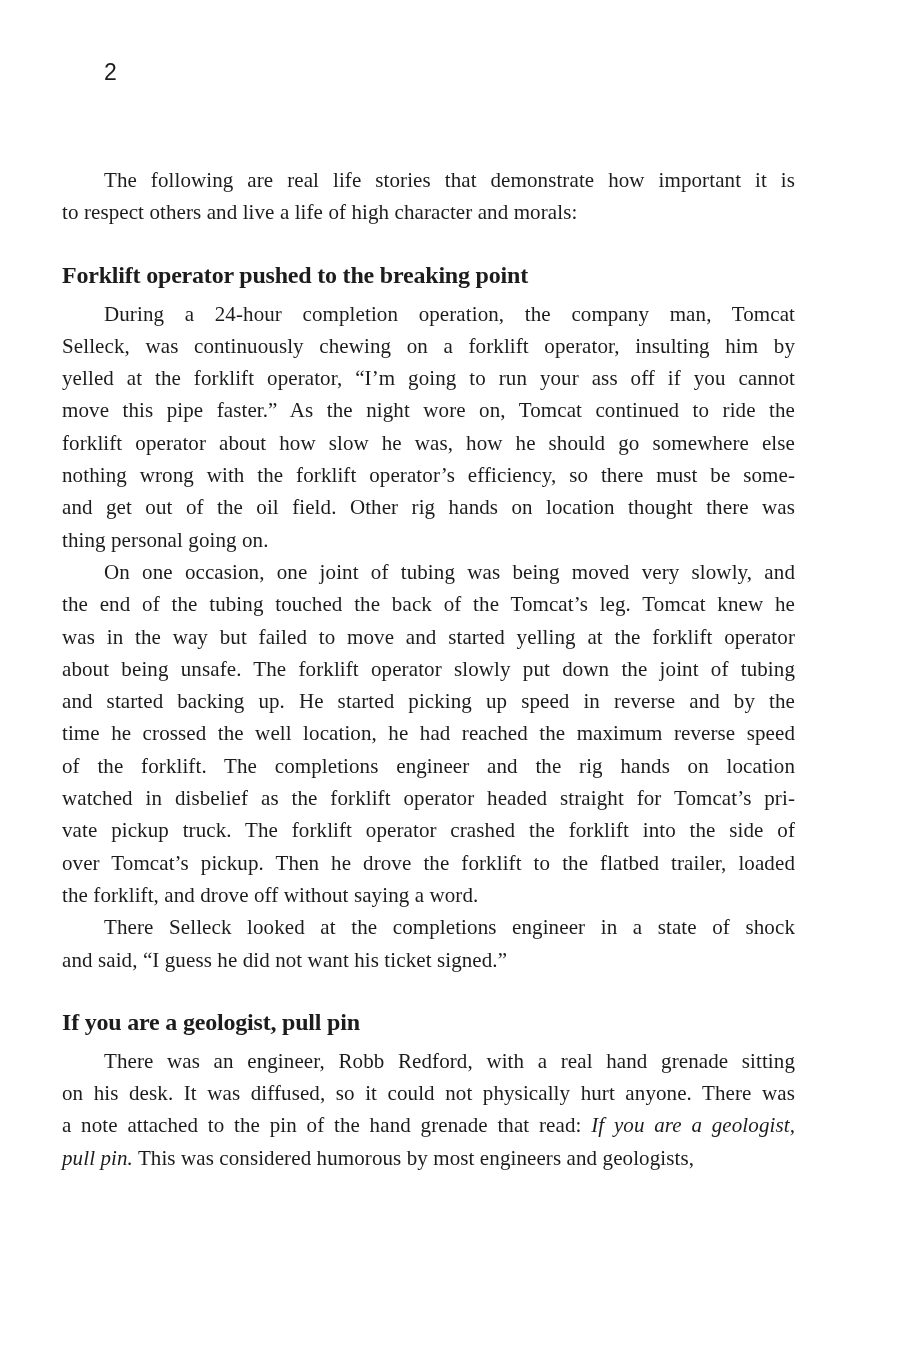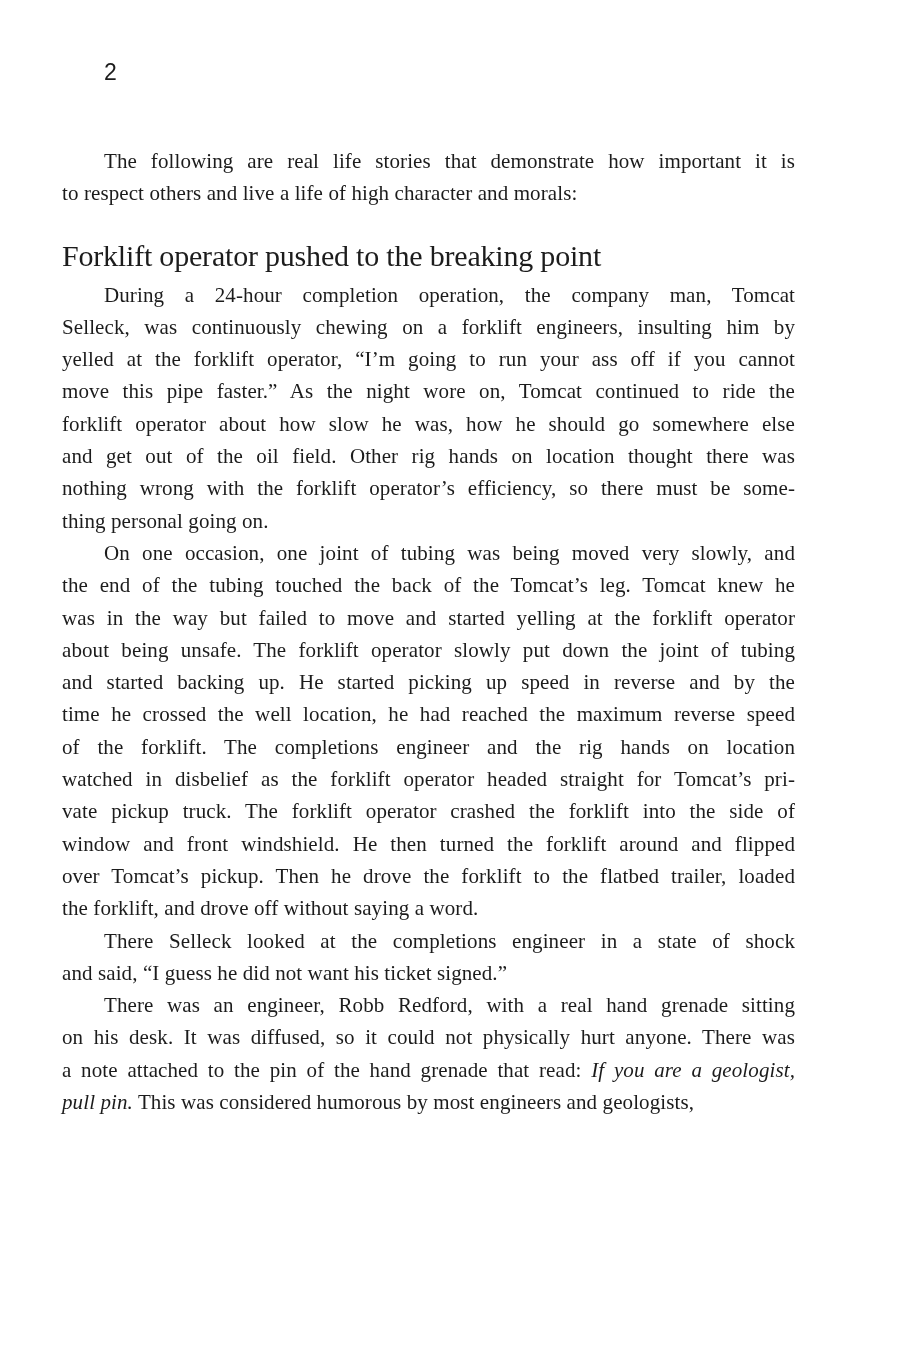--- a/index.html
+++ b/index.html
@@ -22,26 +22,26 @@
     position: absolute;
     left: 104px;
     top: 58px;
     font-family: "Liberation Sans", sans-serif;
     font-size: 23px;
     line-height: 28px;
   }
   .content {
     position: absolute;
     left: 62px;
-    top: 145px;
+    top: 164px;
     width: 733px;
   }
   .heading {
-    font-size: 30px;
-    font-weight: normal;
+    font-size: 24px;
+    font-weight: bold;
     line-height: 36px;
     margin: 28px 0 5px 0;
     letter-spacing: -0.2px;
   }
   .paragraph {
     margin: 0;
   }
   .line {
     font-size: 21px;
     line-height: 32.3px;
@@ -65,46 +65,46 @@
 <div class="page">
   <div class="page-number">2</div>
   <div class="content">
       <div class="paragraph">
         <div class="line first">The following are real life stories that demonstrate how important it is</div>
         <div class="line last">to respect others and live a life of high character and morals:</div>
       </div>
       <h2 class="heading">Forklift operator pushed to the breaking point</h2>
       <div class="paragraph">
         <div class="line first">During a 24-hour completion operation, the company man, Tomcat</div>
-        <div class="line">Selleck, was continuously chewing on a forklift engineers, insulting him by</div>
+        <div class="line">Selleck, was continuously chewing on a forklift operator, insulting him by</div>
         <div class="line">yelled at the forklift operator, “I’m going to run your ass off if you cannot</div>
         <div class="line">move this pipe faster.” As the night wore on, Tomcat continued to ride the</div>
         <div class="line">forklift operator about how slow he was, how he should go somewhere else</div>
+        <div class="line">nothing wrong with the forklift operator’s efficiency, so there must be some-</div>
         <div class="line">and get out of the oil field. Other rig hands on location thought there was</div>
-        <div class="line">nothing wrong with the forklift operator’s efficiency, so there must be some-</div>
         <div class="line last">thing personal going on.</div>
       </div>
       <div class="paragraph">
         <div class="line first">On one occasion, one joint of tubing was being moved very slowly, and</div>
         <div class="line">the end of the tubing touched the back of the Tomcat’s leg. Tomcat knew he</div>
         <div class="line">was in the way but failed to move and started yelling at the forklift operator</div>
         <div class="line">about being unsafe. The forklift operator slowly put down the joint of tubing</div>
         <div class="line">and started backing up. He started picking up speed in reverse and by the</div>
         <div class="line">time he crossed the well location, he had reached the maximum reverse speed</div>
         <div class="line">of the forklift. The completions engineer and the rig hands on location</div>
         <div class="line">watched in disbelief as the forklift operator headed straight for Tomcat’s pri-</div>
         <div class="line">vate pickup truck. The forklift operator crashed the forklift into the side of</div>
-        <div class="line">window and front windshield. He then turned the forklift around and flipped</div>
         <div class="line">over Tomcat’s pickup. Then he drove the forklift to the flatbed trailer, loaded</div>
         <div class="line last">the forklift, and drove off without saying a word.</div>
       </div>
       <div class="paragraph">
         <div class="line first">There Selleck looked at the completions engineer in a state of shock</div>
         <div class="line last">and said, “I guess he did not want his ticket signed.”</div>
       </div>
+      <h2 class="heading">If you are a geologist, pull pin</h2>
       <div class="paragraph">
         <div class="line first">There was an engineer, Robb Redford, with a real hand grenade sitting</div>
         <div class="line">on his desk. It was diffused, so it could not physically hurt anyone. There was</div>
         <div class="line"><span>a note attached to the pin of the hand grenade that read: </span><em>If you are a geologist,</em></div>
         <div class="line last"><em>pull pin.</em><span> This was considered humorous by most engineers and geologists,</span></div>
       </div>
     </div>
 </div>
 
 </body></html>

